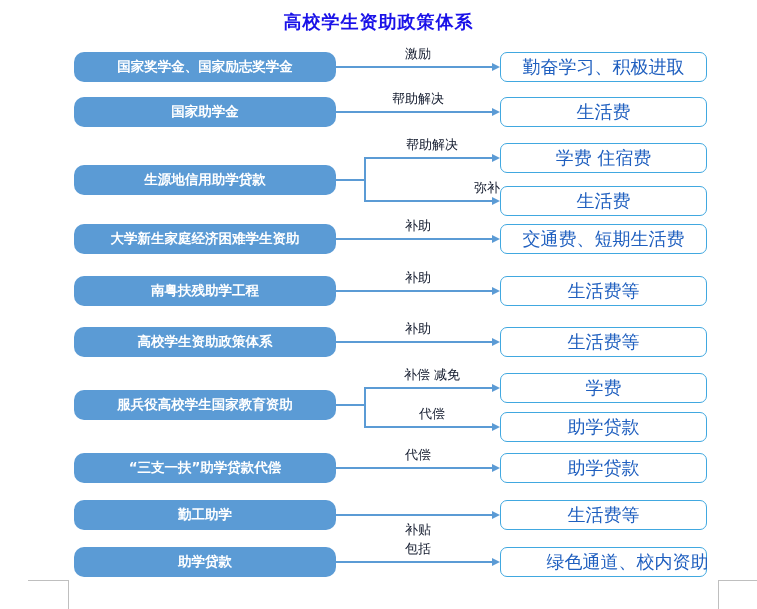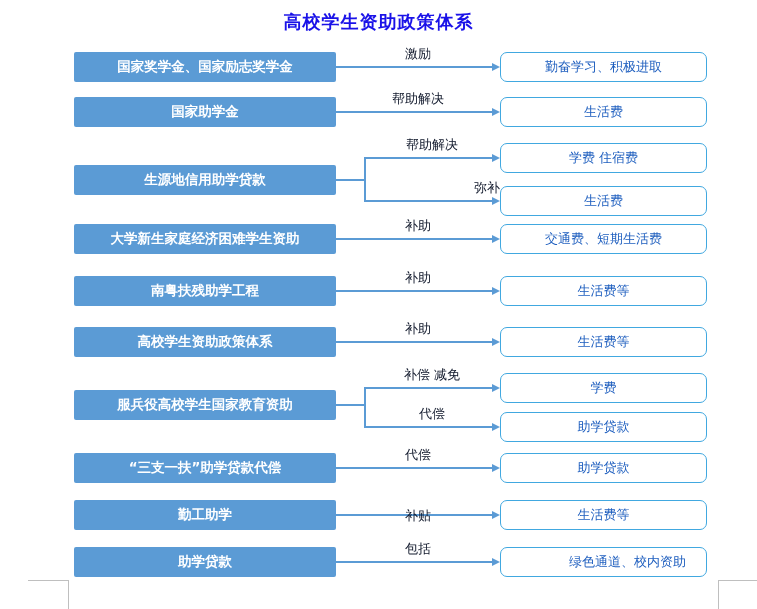--- a/index.html
+++ b/index.html
@@ -12,31 +12,31 @@
 
   .title{
     position:absolute;left:0;top:10px;width:757px;text-align:center;
     font-size:18px;font-weight:bold;color:#1a12e8;letter-spacing:1px;
     white-space:nowrap;
   }
 
   
   .src-box{
     position:absolute;left:74px;width:262px;height:30px;
-    background:#5b9bd5;border-radius:2px;
+    background:#5b9bd5;border-radius:10px;
     color:#ffffff;font-weight:bold;font-size:13.5px;
     display:flex;align-items:center;justify-content:center;
     box-sizing:border-box;white-space:nowrap;
   }
 
   
   .dst-box{
     position:absolute;left:500px;width:207px;height:30px;
     background:#ffffff;border:1.6px solid #41a8e0;border-radius:7px;
-    color:#1f5fbf;font-size:13px;
+    color:#1f5fbf;font-size:18px;
     display:flex;align-items:center;justify-content:center;
     box-sizing:border-box;white-space:nowrap;
   }
 
   
   .edge-line{position:absolute;background:#5b9bd5;}
   .h-line{height:1.8px;}
   .v-line{width:1.8px;}
   .arrow-head{
     position:absolute;width:0;height:0;
@@ -148,21 +148,21 @@
       <div class="arrow-head" style="left: 492px; top: 463.5px;"></div>
       <div class="edge-label" style="left: 336px; width: 164px; top: 446px;">代偿</div>
       <div class="dst-box" style="top: 453px;">
         <span>助学贷款</span>
       </div>
       <div class="src-box" style="top: 500px;">
         <span>勤工助学</span>
       </div>
       <div class="edge-line h-line" style="left: 336px; top: 514px; width: 156px;"></div>
       <div class="arrow-head" style="left: 492px; top: 510.5px;"></div>
-      <div class="edge-label" style="left: 336px; width: 164px; top: 507px;">补贴</div>
+      <div class="edge-label" style="left: 336px; width: 164px; top: 521px;">补贴</div>
       <div class="dst-box" style="top: 500px;">
         <span>生活费等</span>
       </div>
       <div class="src-box" style="top: 547px;">
         <span>助学贷款</span>
       </div>
       <div class="edge-line h-line" style="left: 336px; top: 561px; width: 156px;"></div>
       <div class="arrow-head" style="left: 492px; top: 557.5px;"></div>
       <div class="edge-label" style="left: 336px; width: 164px; top: 540px;">包括</div>
       <div class="dst-box" style="top: 547px; padding-left: 48px;">

